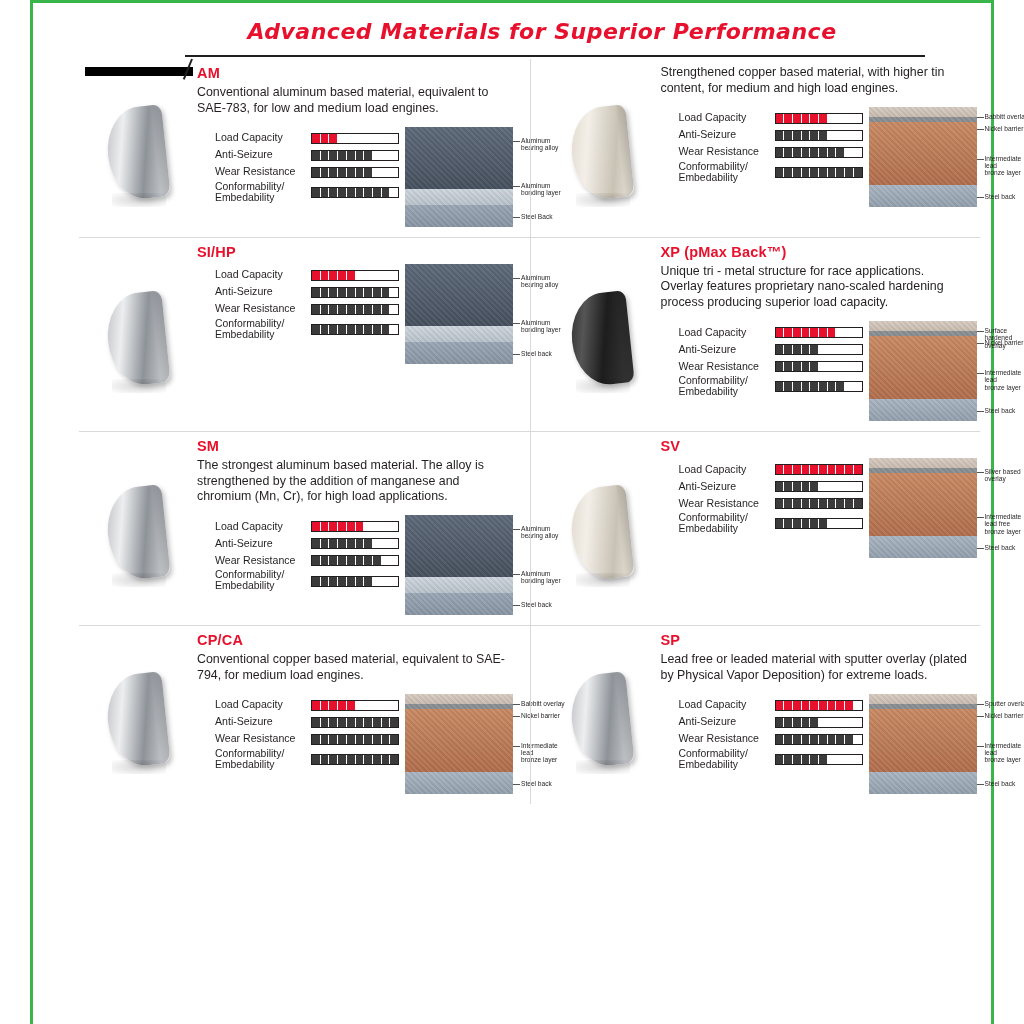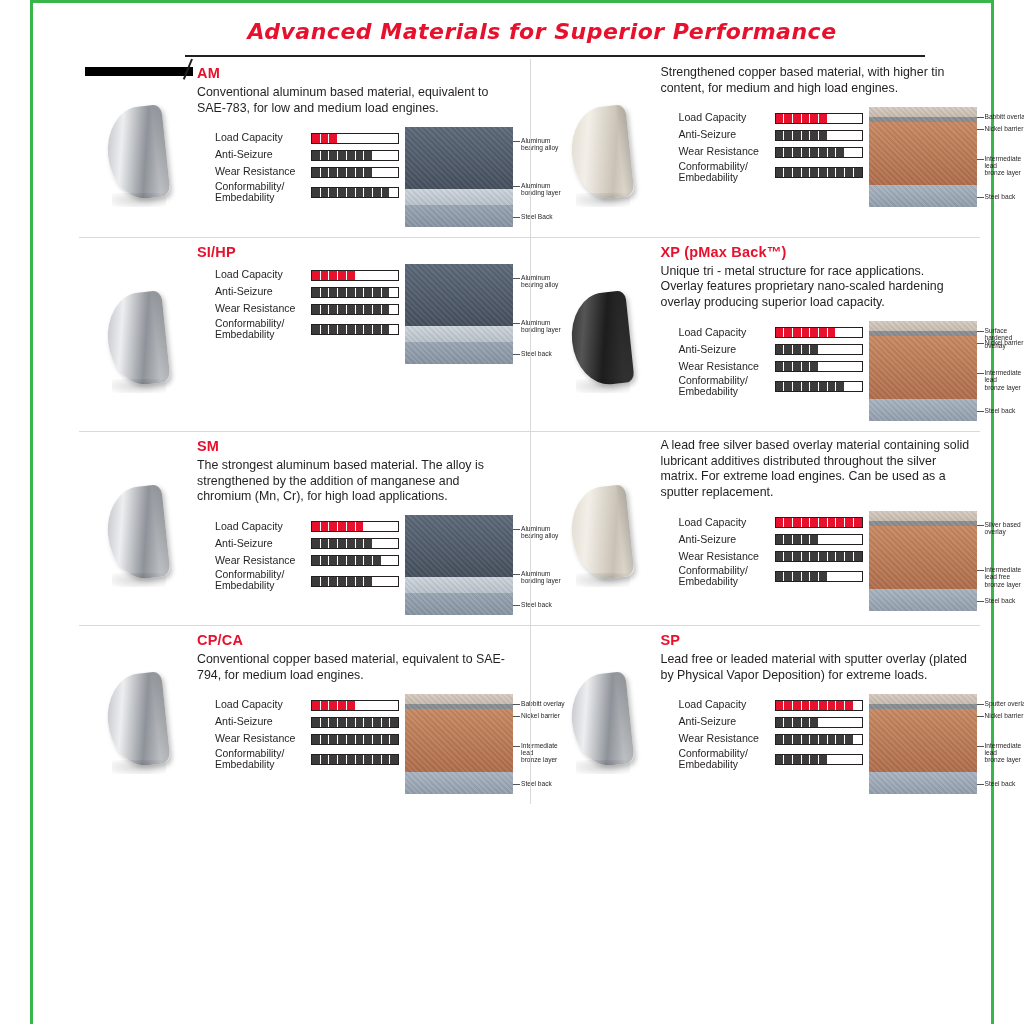--- a/index.html
+++ b/index.html
@@ -468,21 +468,21 @@
         </div>
         <div class="cell right">
           <div class="bearing-col">
             <div class="shell-img">
               <div class="band" style="background:linear-gradient(100deg,#2c2c2c 0%,#555 25%,#1d1d1d 55%,#3a3a3a 100%);"></div>
               <div class="refl"></div>
             </div>
           </div>
           <div class="content-col">
             <div class="mat-name">XP (pMax Back™)</div>
-            <div class="mat-desc">Unique tri - metal structure for race applications. Overlay features proprietary nano-scaled hardening overlay producing superior load capacity.</div>
+            <div class="mat-desc">Unique tri - metal structure for race applications. Overlay features proprietary nano-scaled hardening process producing superior load capacity.</div>
             <div class="lower">
               <div class="ratings">
                 <div class="rating-row">
                   <div class="rating-label">Load Capacity</div>
                   <div class="bar">
                     <span class="seg on-red"></span>
                     <span class="seg on-red"></span>
                     <span class="seg on-red"></span>
                     <span class="seg on-red"></span>
                     <span class="seg on-red"></span>
@@ -653,21 +653,21 @@
           </div>
         </div>
         <div class="cell right">
           <div class="bearing-col">
             <div class="shell-img">
               <div class="band" style="background:linear-gradient(100deg,#ded7cb 0%,#f3efe8 30%,#c9c2b4 70%,#ece7de 100%);"></div>
               <div class="refl"></div>
             </div>
           </div>
           <div class="content-col">
-            <div class="mat-desc">A lead free silver based overlay material containing solid lubricant additives distributed throughout the silver matrix. For extreme load engines. Can be used as a sputter replacement.</div>
+            <div class="mat-name">SV</div>
             <div class="lower">
               <div class="ratings">
                 <div class="rating-row">
                   <div class="rating-label">Load Capacity</div>
                   <div class="bar">
                     <span class="seg on-red"></span>
                     <span class="seg on-red"></span>
                     <span class="seg on-red"></span>
                     <span class="seg on-red"></span>
                     <span class="seg on-red"></span>

